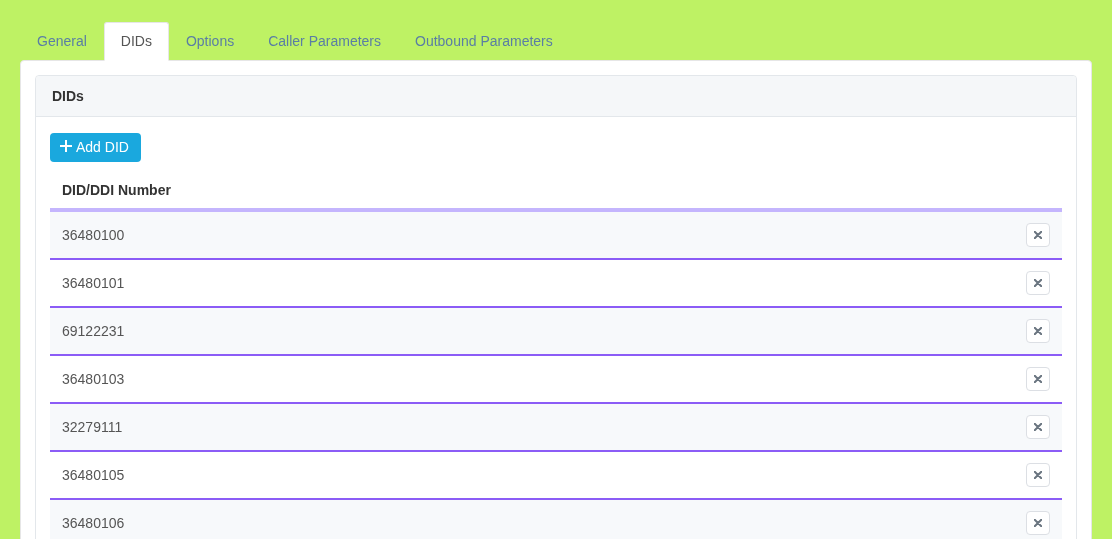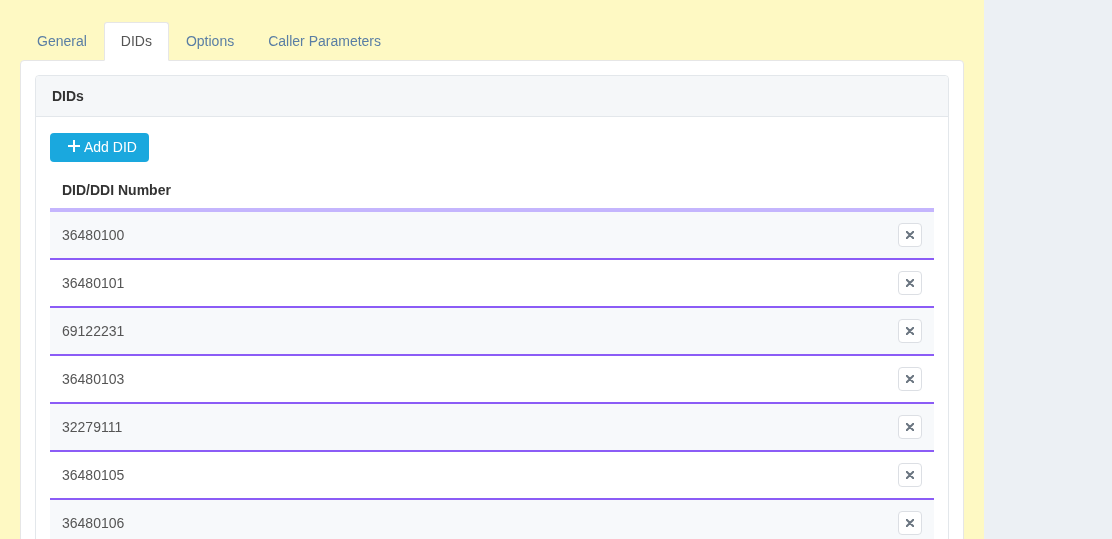--- a/index.html
+++ b/index.html
@@ -5,23 +5,23 @@
   * { box-sizing: border-box; }
   body {
     margin: 0;
     padding: 0;
     font-family: -apple-system, BlinkMacSystemFont, "Segoe UI", "Helvetica Neue", Arial, sans-serif;
     font-size: 14px;
     color: #333;
     background: #ecf0f4;
   }
   .outer {
-    width: 984px;
+    width: 1112px;
     height: 539px;
-    background: #fef9c3;
+    background: #bef264;
     overflow: hidden;
     position: relative;
   }
   .container {
     padding: 22px 20px 0 20px;
   }
   .tabs {
     display: flex;
     align-items: flex-end;
   }
@@ -66,21 +66,21 @@
     border-top-right-radius: 4px;
   }
   .card-body {
     padding: 16px 14px 0 14px;
   }
   .btn-add {
     background: #1aa8de;
     color: #fff;
     border: none;
     border-radius: 4px;
-    padding: 6px 12px 7px 18px;
+    padding: 6px 12px 7px 10px;
     font-size: 14px;
     cursor: pointer;
     display: inline-flex;
     align-items: center;
     gap: 4px;
   }
   .plus-icon {
     width: 12px; height: 12px;
     display: inline-block;
   }
@@ -131,20 +131,21 @@
 </head>
 <body>
 
 <div class="outer">
   <div class="container">
     <div class="tabs" id="tabs-mount">
         <div class="tab">General</div>
         <div class="tab active">DIDs</div>
         <div class="tab">Options</div>
         <div class="tab">Caller Parameters</div>
+        <div class="tab">Outbound Parameters</div>
       </div>
     <div class="panel">
       <div class="panel-inner">
         <div class="card">
           <div class="card-header">DIDs</div>
           <div class="card-body">
             <button class="btn-add">
               <span>
                 <svg class="plus-icon" viewBox="0 0 12 12">
                     <path d="M5 0h2v5h5v2H7v5H5V7H0V5h5z" fill="#fff"></path>

